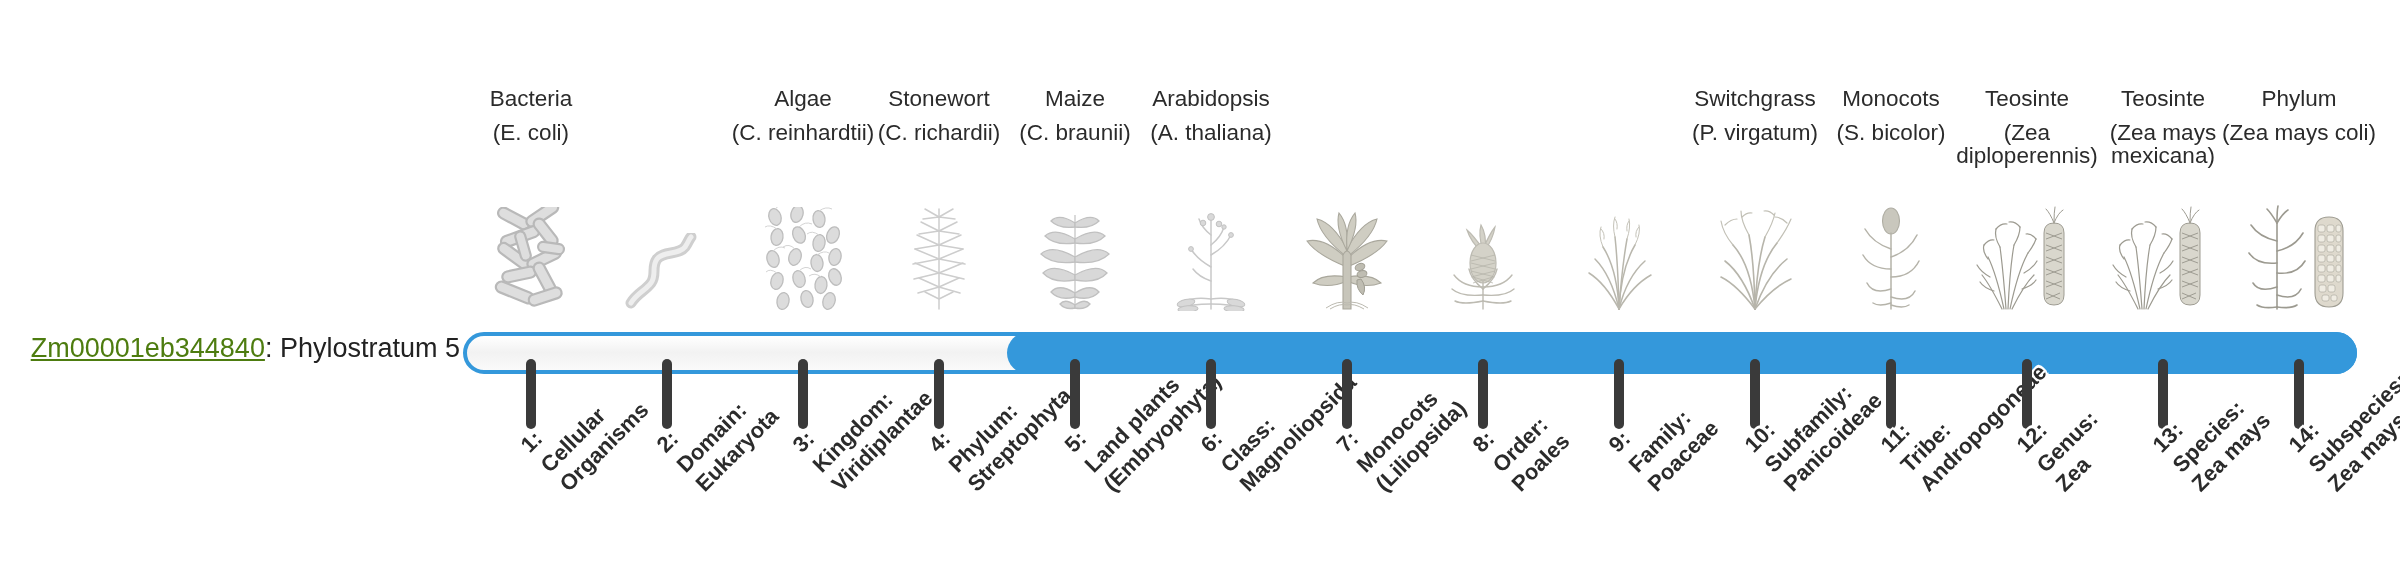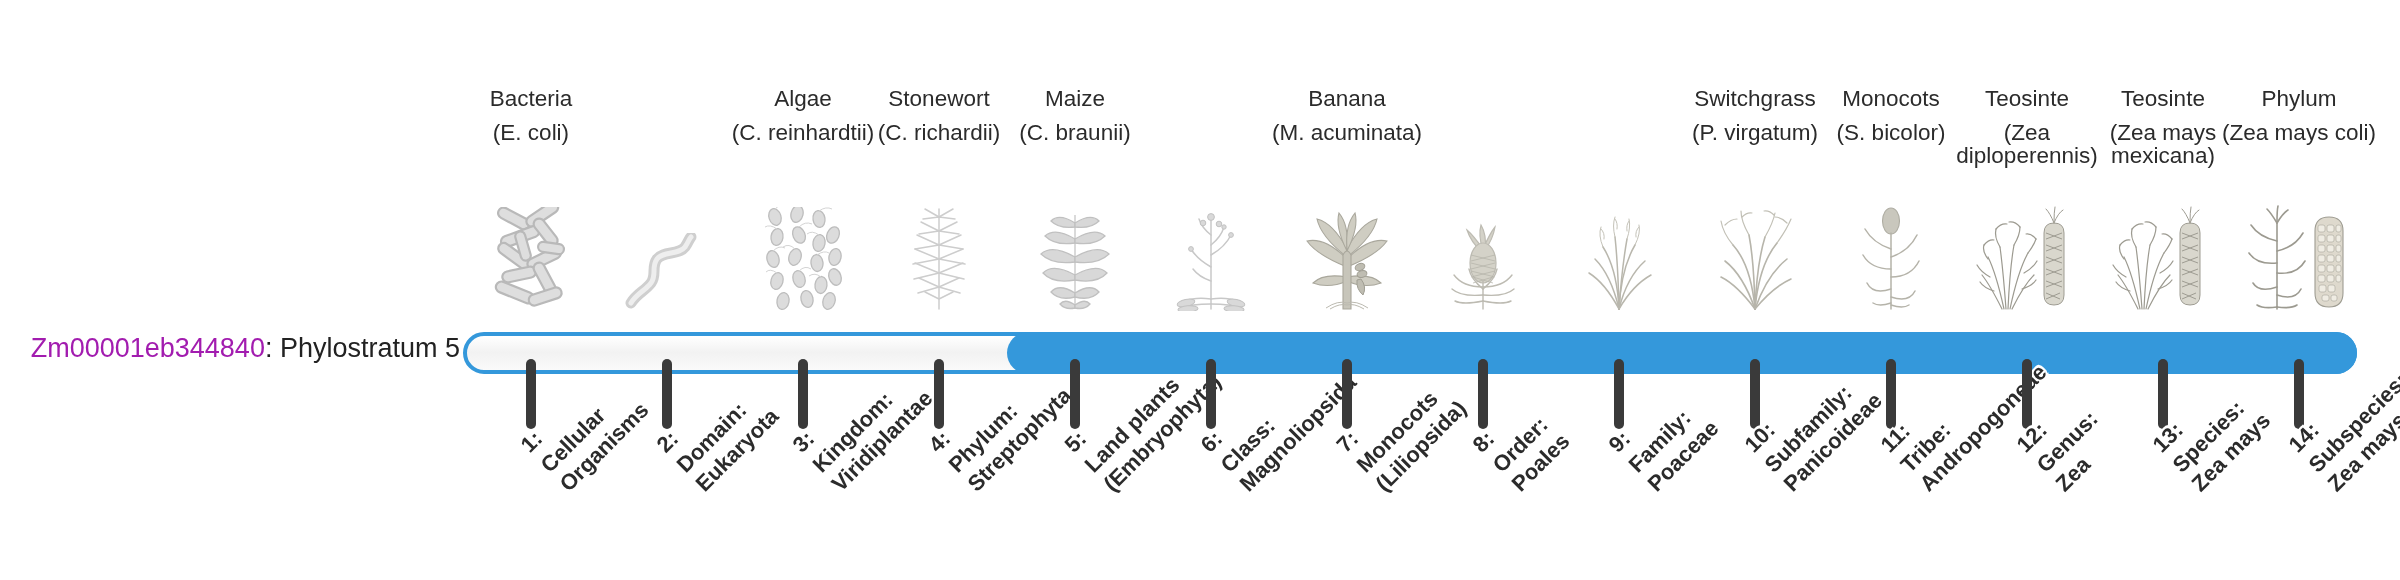--- a/index.html
+++ b/index.html
@@ -27,21 +27,22 @@
     left: 0px;
     top: 332px;
     width: 460px;
     text-align: right;
     font-size: 27px;
     line-height: 1.2;
     color: #222222;
     white-space: nowrap;
   }
   #gene-label .gene-link {
-    color: #a21caf;
+    color: #4d7c0f;
+    text-decoration: underline;
     cursor: pointer;
   }
 
   
   #track {
     position: absolute;
     left: 463px;
     top: 0px;
     width: 1937px;
     height: 580px;
@@ -301,20 +302,24 @@
       </g>
     </g>
   </svg>
         </div>
         <div class="tick" style="background: rgb(58, 58, 58);"></div>
         <div class="rank">5:
 Land plants
 (Embryophyta)</div>
       </div>
       <div class="col" style="left: 680px;">
+        <div class="col-head">
+          <span class="col-common">Arabidopsis</span>
+          <span class="col-sci nowrap">(A. thaliana)</span>
+        </div>
         <div class="organism">
           <svg width="70" height="106" viewBox="0 0 70 106">
     <g stroke="#c8c8c8" stroke-width="1.5" fill="none" stroke-linecap="round">
       <path d="M35 104 L35 14"></path>
       <path d="M35 62 q-14 -8 -20 -18"></path>
       <path d="M35 50 q14 -8 20 -20"></path>
       <path d="M35 76 q-12 -4 -18 -12"></path>
       <path d="M35 40 q10 -8 13 -18"></path>
       <path d="M35 30 q-9 -7 -12 -16"></path>
       <path d="M35 94 q-16 -2 -26 2"></path>
@@ -335,24 +340,20 @@
       <ellipse cx="58" cy="104" rx="10" ry="3.2" transform="rotate(4 58 104)"></ellipse>
     </g>
   </svg>
         </div>
         <div class="tick" style="background: rgb(58, 58, 58);"></div>
         <div class="rank">6:
 Class:
 Magnoliopsida</div>
       </div>
       <div class="col" style="left: 816px;">
-        <div class="col-head">
-          <span class="col-common">Banana</span>
-          <span class="col-sci nowrap">(M. acuminata)</span>
-        </div>
         <div class="organism">
           <svg width="90" height="106" viewBox="0 0 90 106">
     <g fill="#cfcdc2" stroke="#a9a79c" stroke-width="1.1">
       <path d="M45 62 q-30 -12 -40 -26 q18 -4 40 18 z"></path>
       <path d="M45 62 q30 -12 40 -26 q-18 -4 -40 18 z"></path>
       <path d="M45 52 q-26 -20 -30 -38 q16 4 30 30 z"></path>
       <path d="M45 52 q26 -20 30 -38 q-16 4 -30 30 z"></path>
       <path d="M45 46 q-12 -24 -8 -38 q10 12 8 36 z"></path>
       <path d="M45 46 q12 -24 8 -38 q-10 12 -8 36 z"></path>
       <path d="M45 72 q-24 -4 -34 6 q16 6 34 -2 z"></path>

